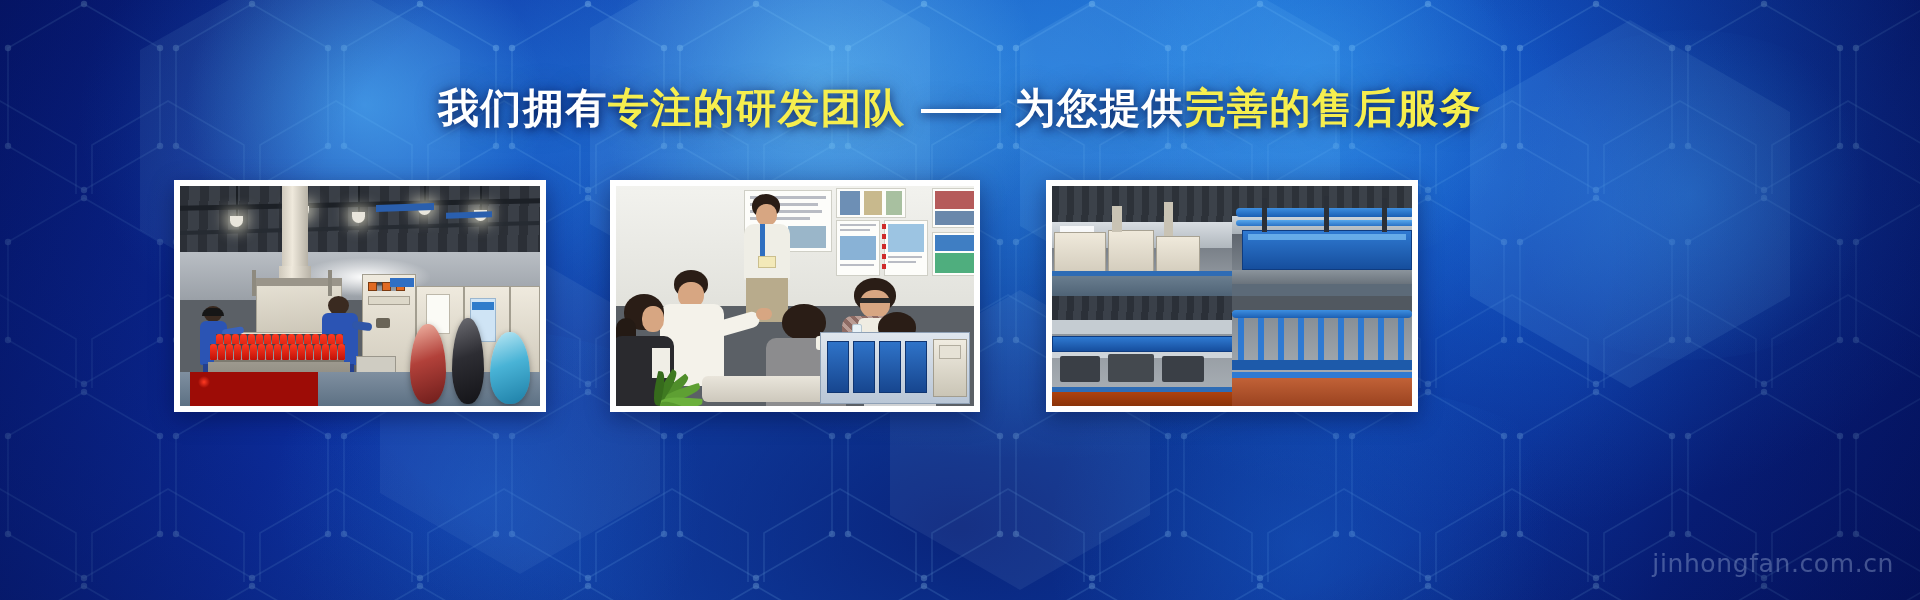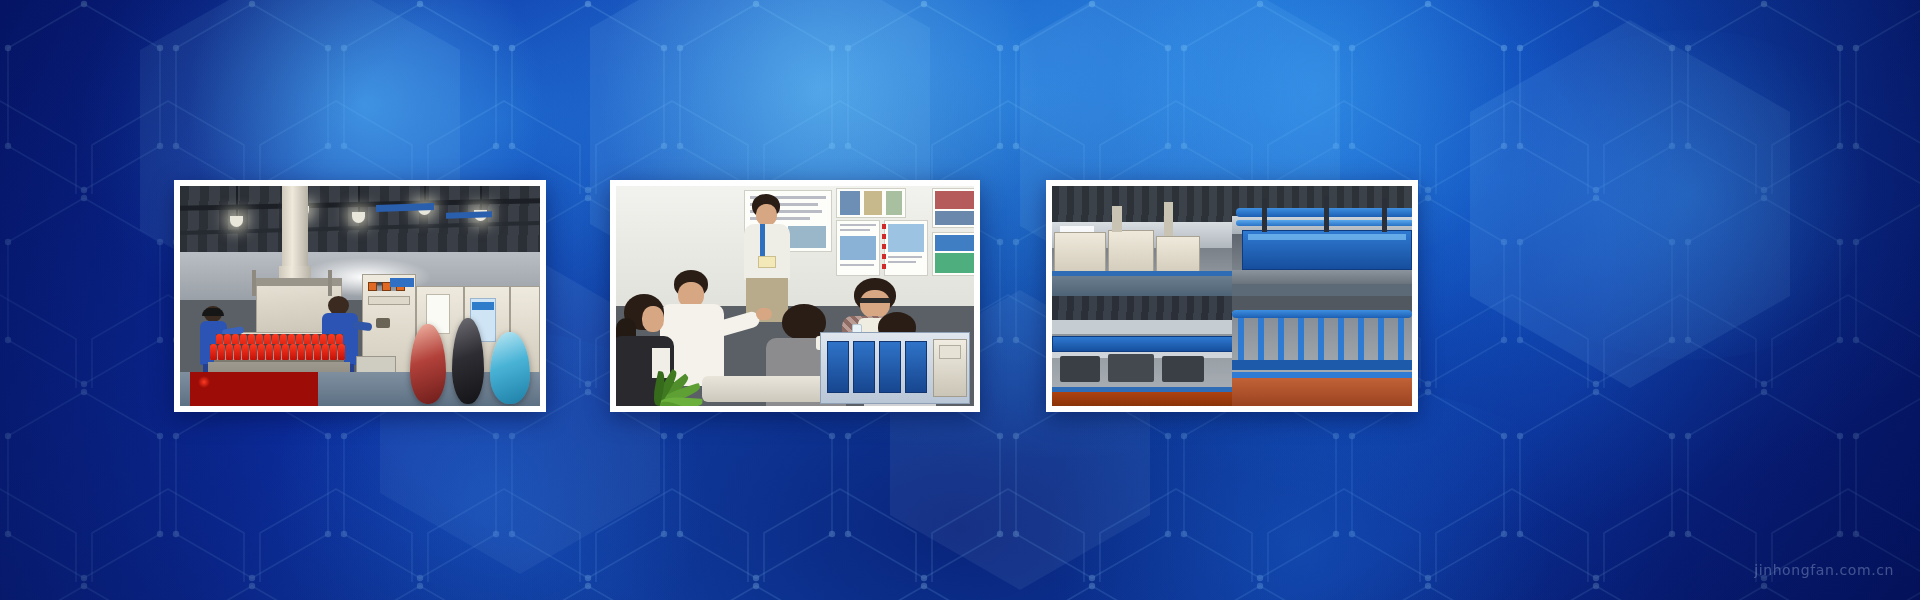--- a/index.html
+++ b/index.html
@@ -121,21 +121,21 @@
   .q.br { left:50%; top:50%; width:50%; height:50%; }
   .q .sky { position:absolute; left:0; top:0; width:100%; height:40%;
       background:repeating-linear-gradient(91deg,#2d3239 0 7px,#3c424a 7px 15px); }
   .bluepipe { position:absolute; background:linear-gradient(#3e8fe0,#1b5fb4); border-radius:4px; }
   .bluemach { position:absolute; background:linear-gradient(#2f7ad2,#164e9d); border:1px solid #0f3c80; }
   .tanrow { position:absolute; background:linear-gradient(#efe9db,#cfc8b8); border:1px solid #a8a293; }
 
   
   #watermark {
     position:absolute; right:26px; bottom:22px;
-    font-size:14px; letter-spacing:.6px;
+    font-size:25px; letter-spacing:.6px;
     color:rgba(210,228,255,.30);
     font-family:"DejaVu Sans",sans-serif;
   }
 </style>
 </head>
 <body>
 
 <div id="banner">
 
   <div class="hexlayer">
@@ -182,20 +182,23 @@
   </div>
 
   <div class="blob b1"></div>
   <div class="blob b2"></div>
   <div class="blob b3"></div>
   <div class="blob b4"></div>
   <div class="blob b5"></div>
   <div class="blob b6"></div>
   <div class="vignette"></div>
 
+  <div id="headline">
+    <span class="w">我们拥有</span><span class="y">专注的研发团队</span><span class="dash"> —— </span><span class="w">为您提供</span><span class="y">完善的售后服务</span>
+  </div>
 
   <div id="gallery">
 
     <div class="card c1">
       <div class="photo p1" role="img" aria-label="工厂生产线 - 两名身穿蓝色工作服的工人在烘干线旁操作，传送带上是红色产品">
         <div class="scene">
           <div class="r ceiling"></div>
           <div class="r truss"></div>
           <div class="r truss2"></div>
           <div class="r backwall"></div>

